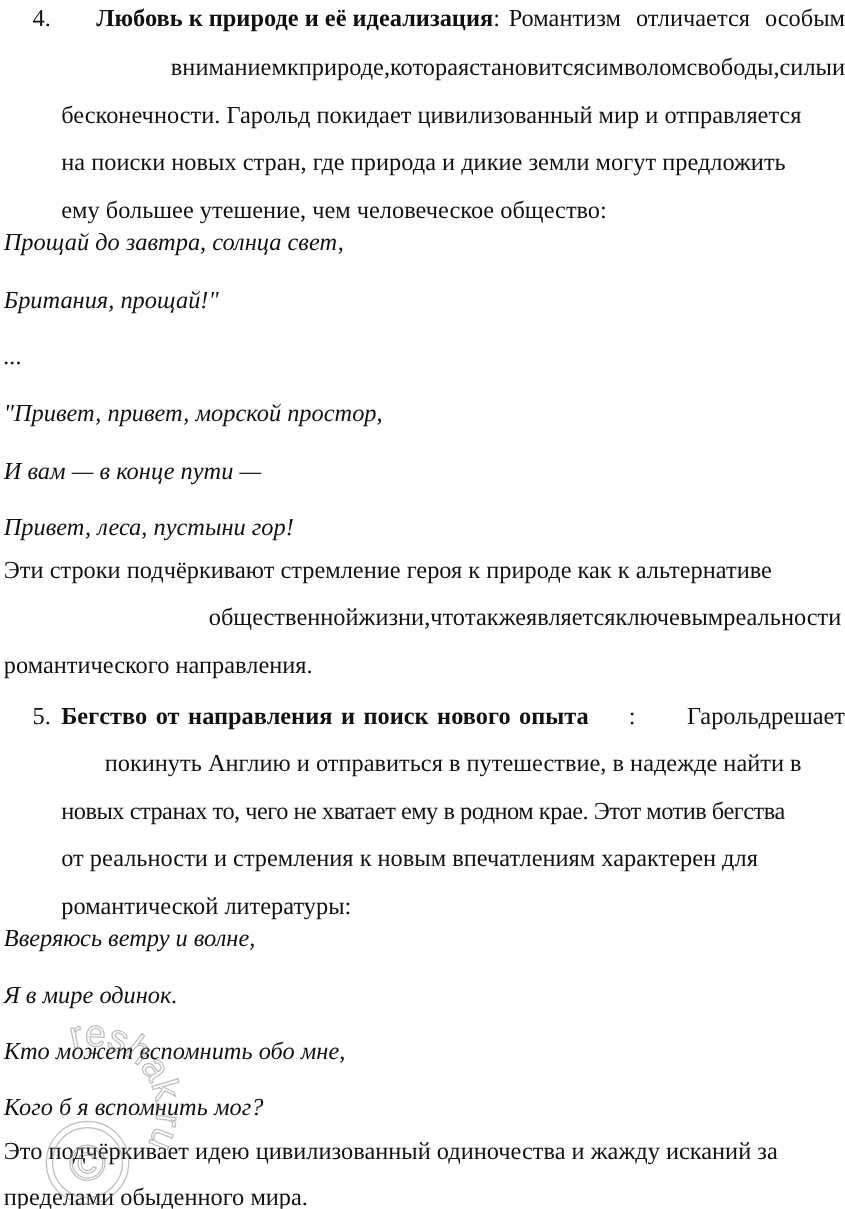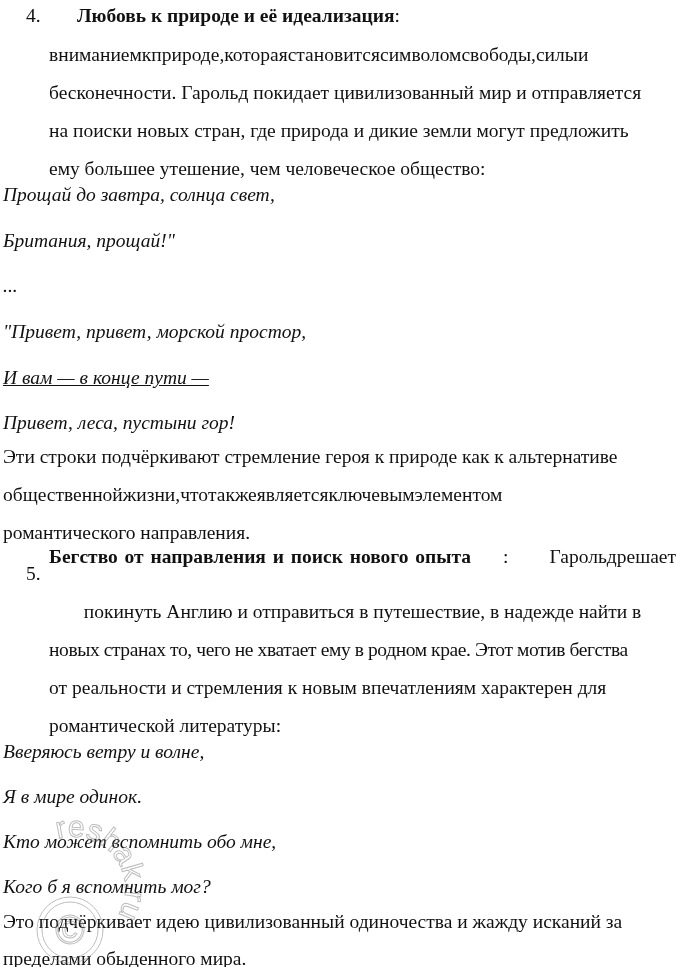--- a/index.html
+++ b/index.html
@@ -24,21 +24,21 @@
     }
     .line {
       position: absolute;
       left: 0;
       white-space: nowrap;
       line-height: 24px;
     }
     .indent { left: 49px; }
     .justify {
       display: flex;
-      justify-content: flex-start;
+      justify-content: flex-end;
     }
     .num {
       position: absolute;
       left: 26px;
     }
     b { font-weight: bold; margin-left: 28px; }
     .verse {
       font-style: italic;
       left: 3px;
     }
@@ -54,20 +54,25 @@
   </style>
 </head>
 <body>
 
 <div class="page">
 
   <div>
     <div class="line num" style="top:4px;">4.</div>
     <div class="line indent" style="top:4px; width:627px; display:flex; justify-content:space-between;">
       <span><b>Любовь к природе и её идеализация</b><span>:</span></span>
+      <span style="display:flex; justify-content:space-between; flex:1; margin-left:7px;">
+        <span>Романтизм</span>
+          <span>отличается</span>
+          <span>особым</span>
+      </span>
     </div>
     <div class="line indent justify" style="top:43px; width:627px;">
         <span>вниманием</span>
         <span>к</span>
         <span>природе,</span>
         <span>которая</span>
         <span>становится</span>
         <span>символом</span>
         <span>свободы,</span>
         <span>силы</span>
@@ -76,41 +81,41 @@
     <div class="line indent" style="top:81px; width:627px;">бесконечности. Гарольд покидает цивилизованный мир и отправляется</div>
     <div class="line indent" style="top:119px; width:627px;">на поиски новых стран, где природа и дикие земли могут предложить</div>
     <div class="line indent" style="top:157px;">ему большее утешение, чем человеческое общество:</div>
   </div>
 
   <div>
     <div class="line verse" style="top:183px;">Прощай до завтра, солнца свет,</div>
     <div class="line verse" style="top:229px;">Британия, прощай!"</div>
     <div class="line verse" style="top:274px;">...</div>
     <div class="line verse" style="top:320px;">"Привет, привет, морской простор,</div>
-    <div class="line verse" style="top:366px;text-decoration:underline;">И вам — в конце пути —</div>
+    <div class="line verse" style="top:366px;">И вам — в конце пути —</div>
     <div class="line verse" style="top:411px;">Привет, леса, пустыни гор!</div>
   </div>
 
   <div>
     <div class="line" style="top:445px; left:3px; width:670px;">Эти строки подчёркивают стремление героя к природе как к альтернативе</div>
     <div class="line justify" style="top:483px; left:3px; width:670px;">
       <span>общественной</span>
         <span>жизни,</span>
         <span>что</span>
         <span>также</span>
         <span>является</span>
         <span>ключевым</span>
-        <span>элементом</span>
+        <span>реальности</span>
     </div>
     <div class="line" style="top:521px; left:3px;text-align:right;">романтического направления.</div>
   </div>
 
   <div>
     <div class="line num" style="top:562px;">5.</div>
-    <div class="line indent" style="top:545px; width:627px; display:flex;gap:32px;">
+    <div class="line indent" style="top:562px; width:627px; display:flex;gap:32px;">
       <span style="display:flex; justify-content:space-between; width:478px; font-weight:bold;">
         <span>Бегство</span>
           <span>от</span>
           <span>направления</span>
           <span>и</span>
           <span>поиск</span>
           <span>нового</span>
           <span>опыта</span>
       </span>
         <span>:</span>

